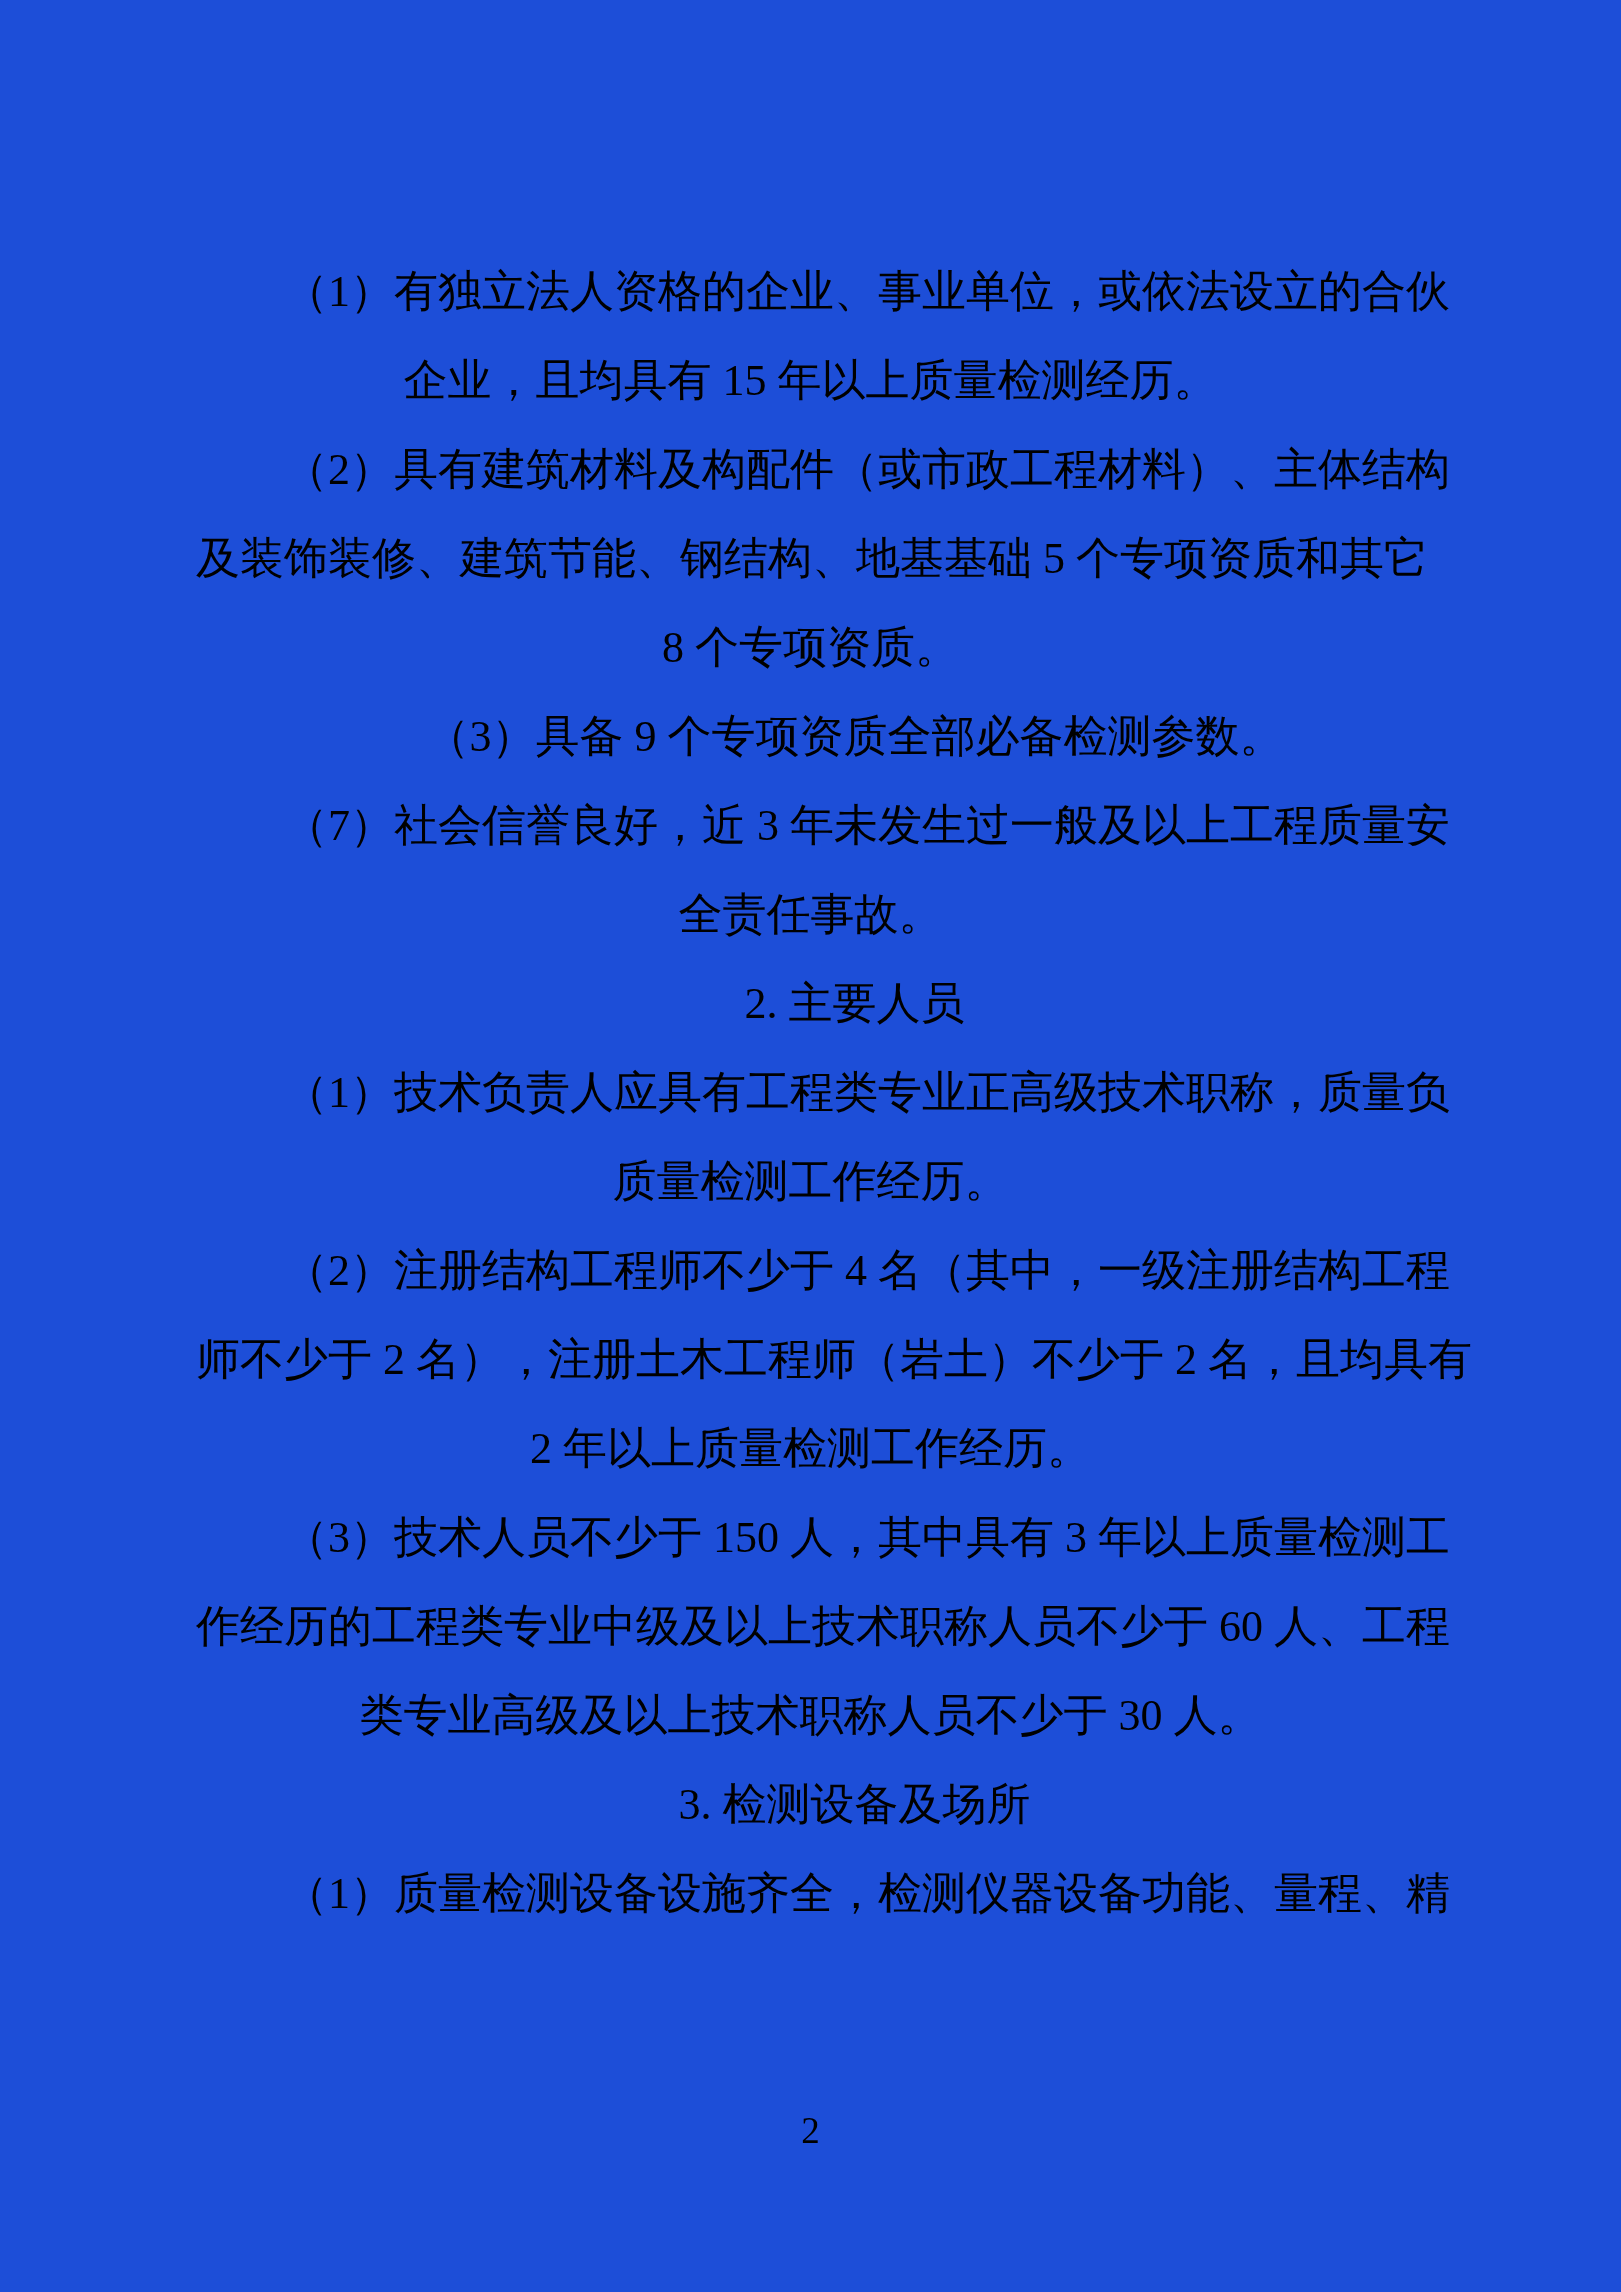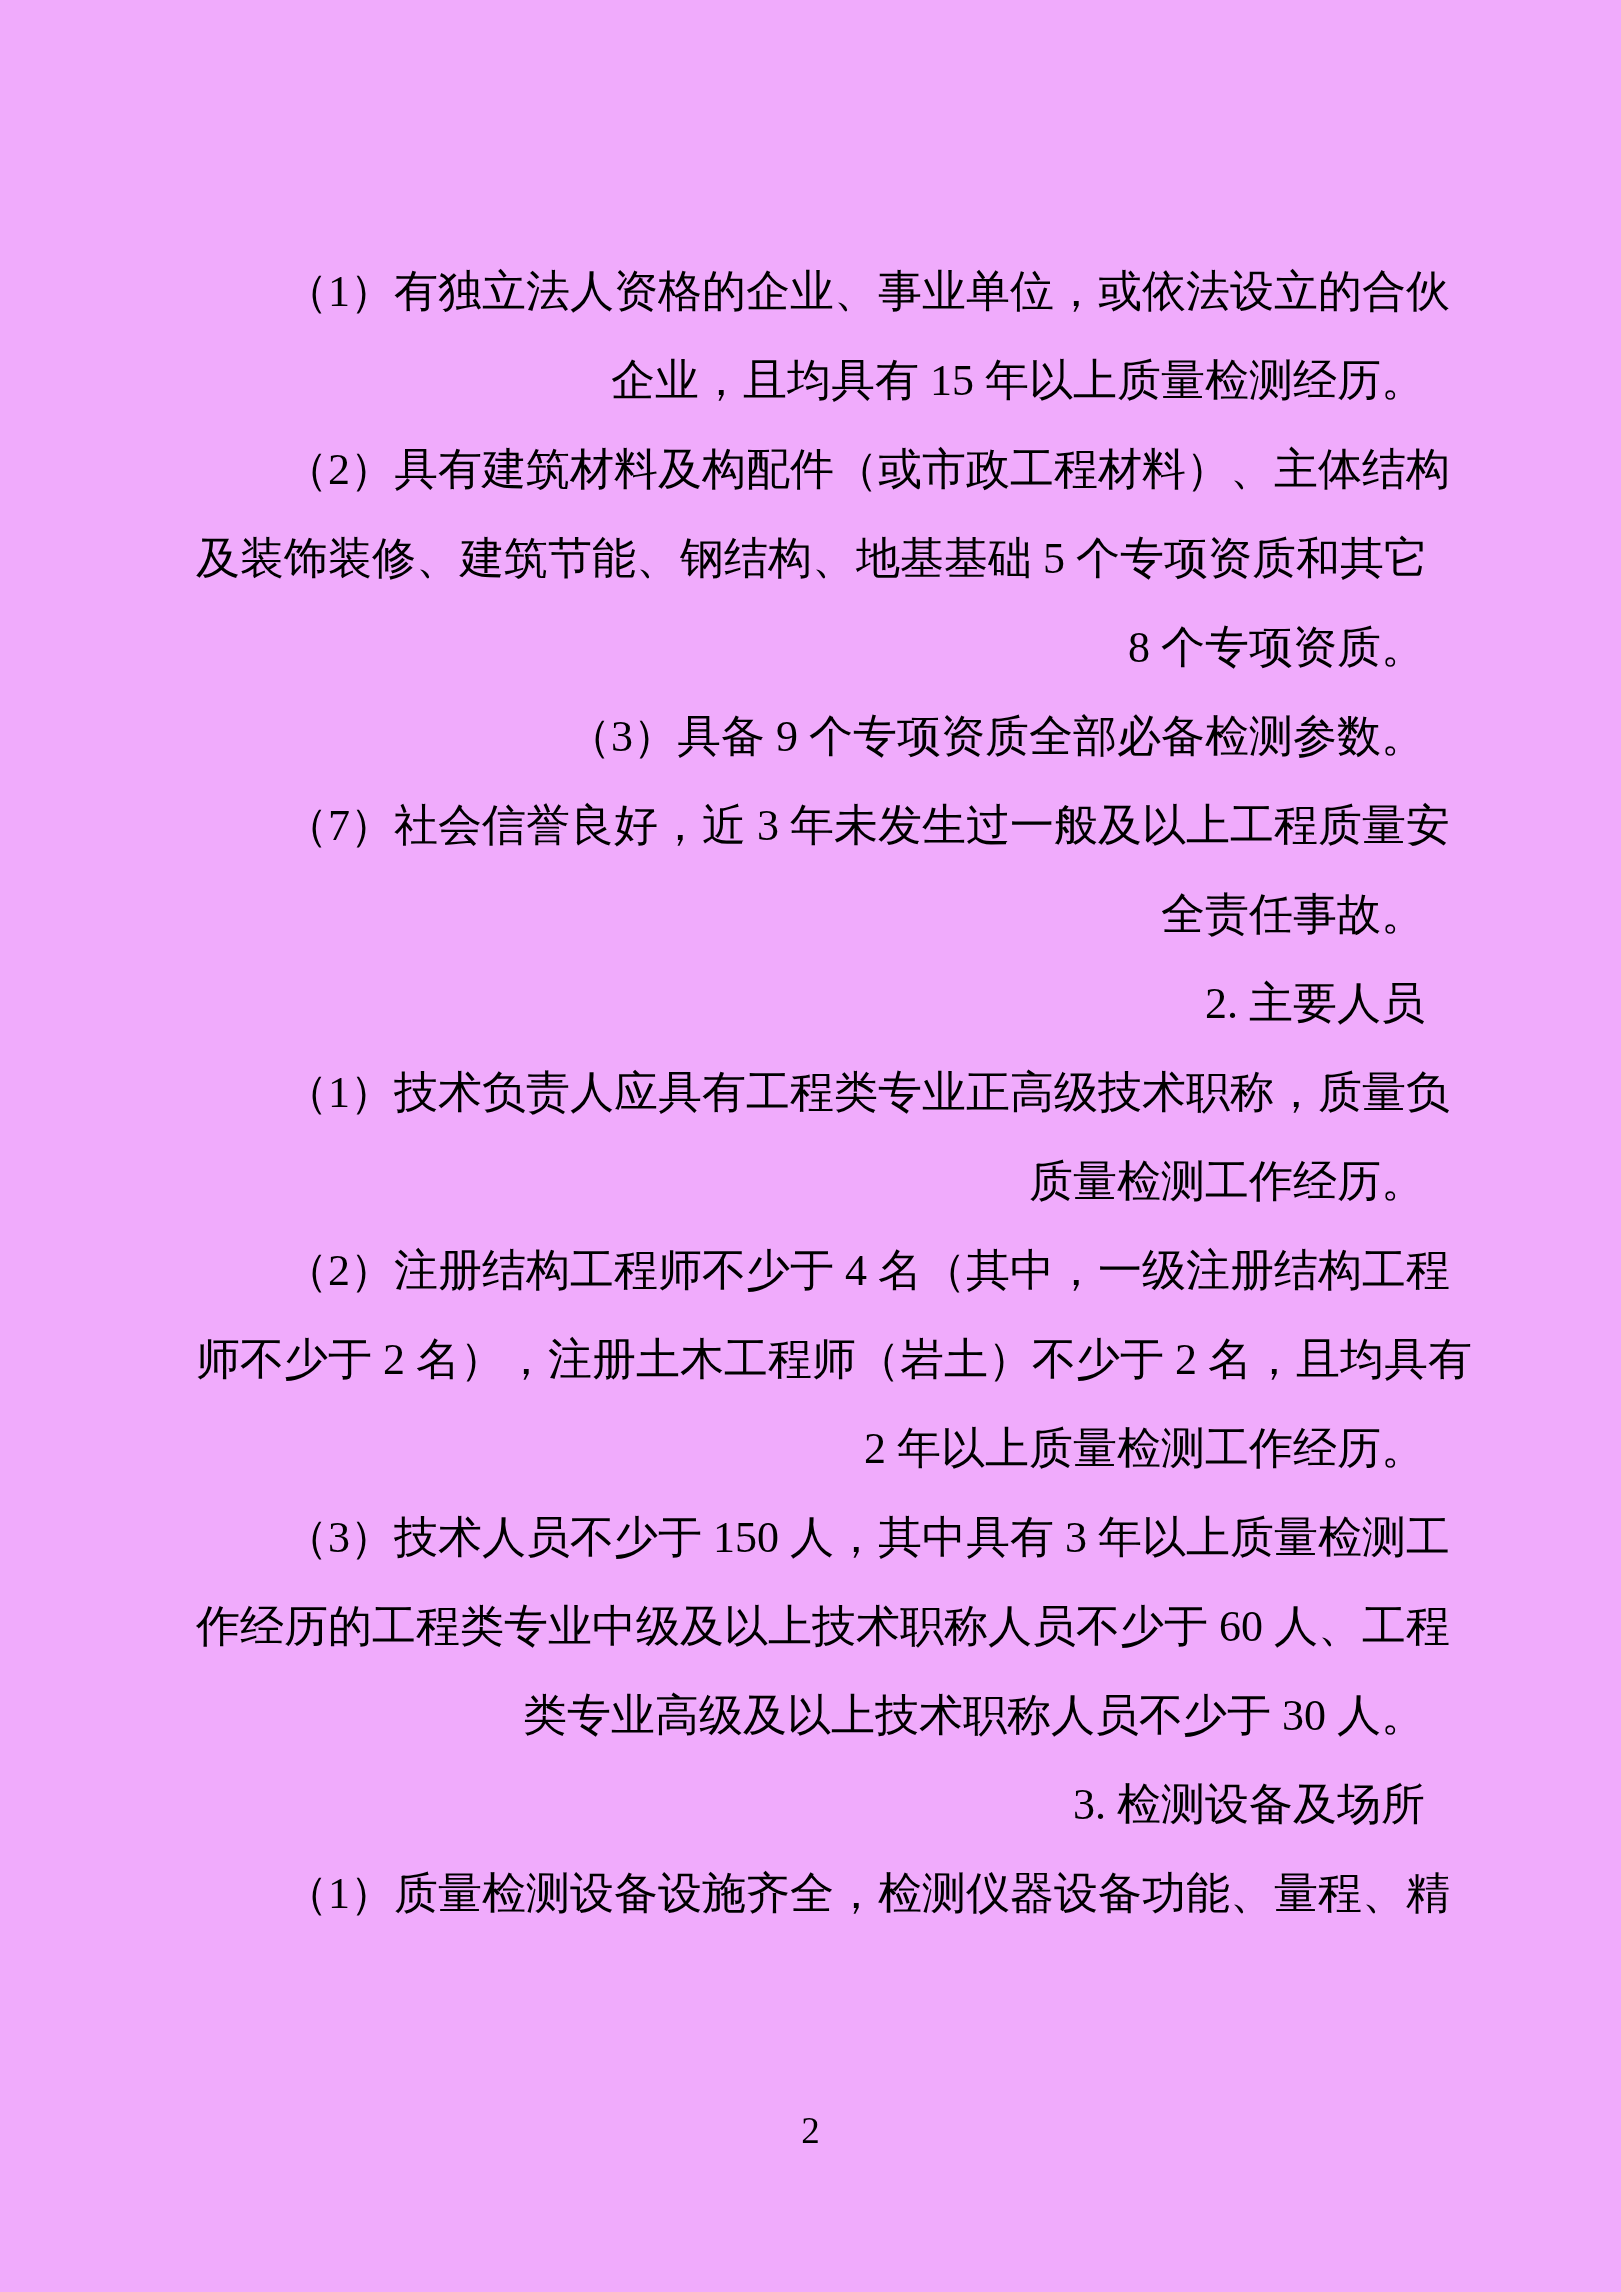--- a/index.html
+++ b/index.html
@@ -4,21 +4,21 @@
 <style>
   html, body {
     margin: 0;
     padding: 0;
     background: #ffffff;
   }
   .page {
     position: relative;
     width: 1621px;
     height: 2293px;
-    background: #f0abfc;
+    background: #1d4ed8;
     color: #000000;
     font-family: "Liberation Serif", "DejaVu Serif", serif;
     overflow: hidden;
   }
   .content {
     position: absolute;
     left: 196px;
     top: 247px;
     width: 1229px;
   }
@@ -28,21 +28,21 @@
     font-size: 44px;
     white-space: nowrap;
   }
   
   .fill {
     text-align: justify;
     text-align-last: justify;
   }
   
   .end {
-    text-align: right;
+    text-align: center;
   }
   
   .indent {
     text-indent: 88px;
   }
   .footer {
     position: absolute;
     top: 2109px;
     left: 0;
     width: 100%;

